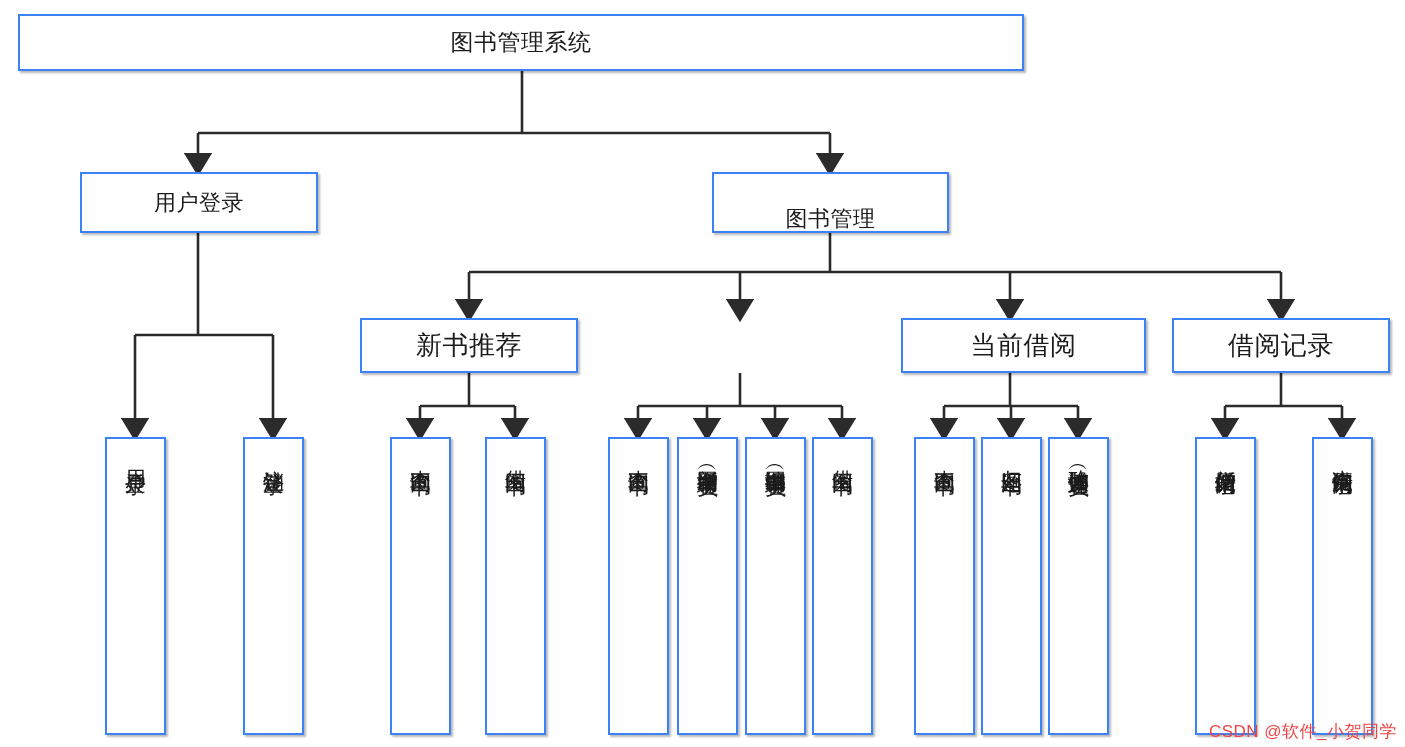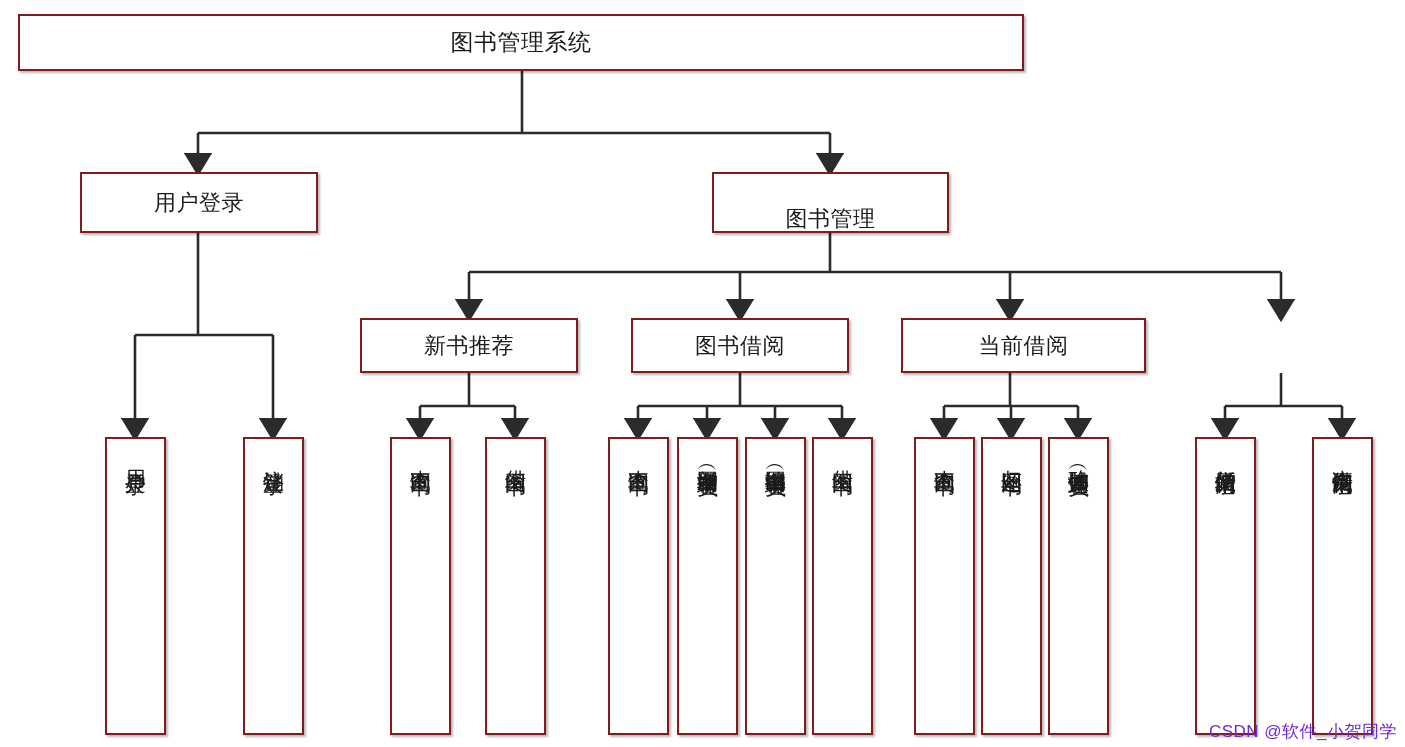--- a/index.html
+++ b/index.html
@@ -13,40 +13,40 @@
   #canvas{position:relative;width:1405px;height:747px;}
 
   
   #wires{position:absolute;left:0;top:0;width:1405px;height:747px;}
 
   
   .node{
     position:absolute;
     box-sizing:border-box;
     background:#ffffff;
-    border:2px solid #7f1d1d;
+    border:2px solid #3b82f6;
     box-shadow:2px 2px 2px rgba(0,0,0,.28);
     display:flex;
     align-items:center;
     justify-content:center;
     color:#1c1c1c;
     z-index:3;
   }
   .node .lbl{
     font-size:21px;
     line-height:1.15;
     letter-spacing:.5px;
     white-space:nowrap;
     color:#1b1b1b;
   }
 
   
   .root .lbl{font-size:23px;}
   .lvl2 .lbl{font-size:22px;}
-  .lvl3 .lbl{font-size:22px;text-align:center;}
+  .lvl3 .lbl{font-size:26px;text-align:center;}
 
   
   .leaf{
     align-items:flex-start;
     justify-content:center;
     padding-top:14px;
   }
   .leaf .lbl{
     writing-mode:vertical-rl;
     text-orientation:upright;
@@ -57,21 +57,21 @@
     white-space:nowrap;
     height:auto;
   }
   .leaf.tall .lbl{letter-spacing:1px;}
 
   
   #watermark{
     position:absolute;
     right:8px;bottom:4px;
     font-size:17px;
-    color:#6d28d9;
+    color:#ef4444;
     letter-spacing:.5px;
     z-index:5;
     white-space:nowrap;
     user-select:none;
   }
 </style>
 </head>
 <body>
 
 <div id="canvas">
@@ -135,28 +135,28 @@
   </div>
 
   <div class="node lvl2" style="left:712px;top:172px;width:237px;height:61px;align-items:flex-end;">
     <span class="lbl">图书管理</span>
   </div>
 
   <div class="node lvl3" style="left:360px;top:318px;width:218px;height:55px;">
     <span class="lbl">新书推荐</span>
   </div>
 
-  <div class="node lvl3" style="left:631px;top:318px;width:218px;height:55px;">
-    <span class="lbl">图书借阅</span>
-  </div>
 
   <div class="node lvl3" style="left:901px;top:318px;width:245px;height:55px;">
     <span class="lbl">当前借阅</span>
   </div>
 
+  <div class="node lvl3" style="left:1172px;top:318px;width:218px;height:55px;">
+    <span class="lbl">借阅记录</span>
+  </div>
 
   <div class="node leaf" style="left:105px;top:437px;width:61px;height:298px;">
     <span class="lbl">用户登录</span>
   </div>
 
   <div class="node leaf" style="left:243px;top:437px;width:61px;height:298px;">
     <span class="lbl">注销登录</span>
   </div>
 
   <div class="node leaf" style="left:390px;top:437px;width:61px;height:298px;">

